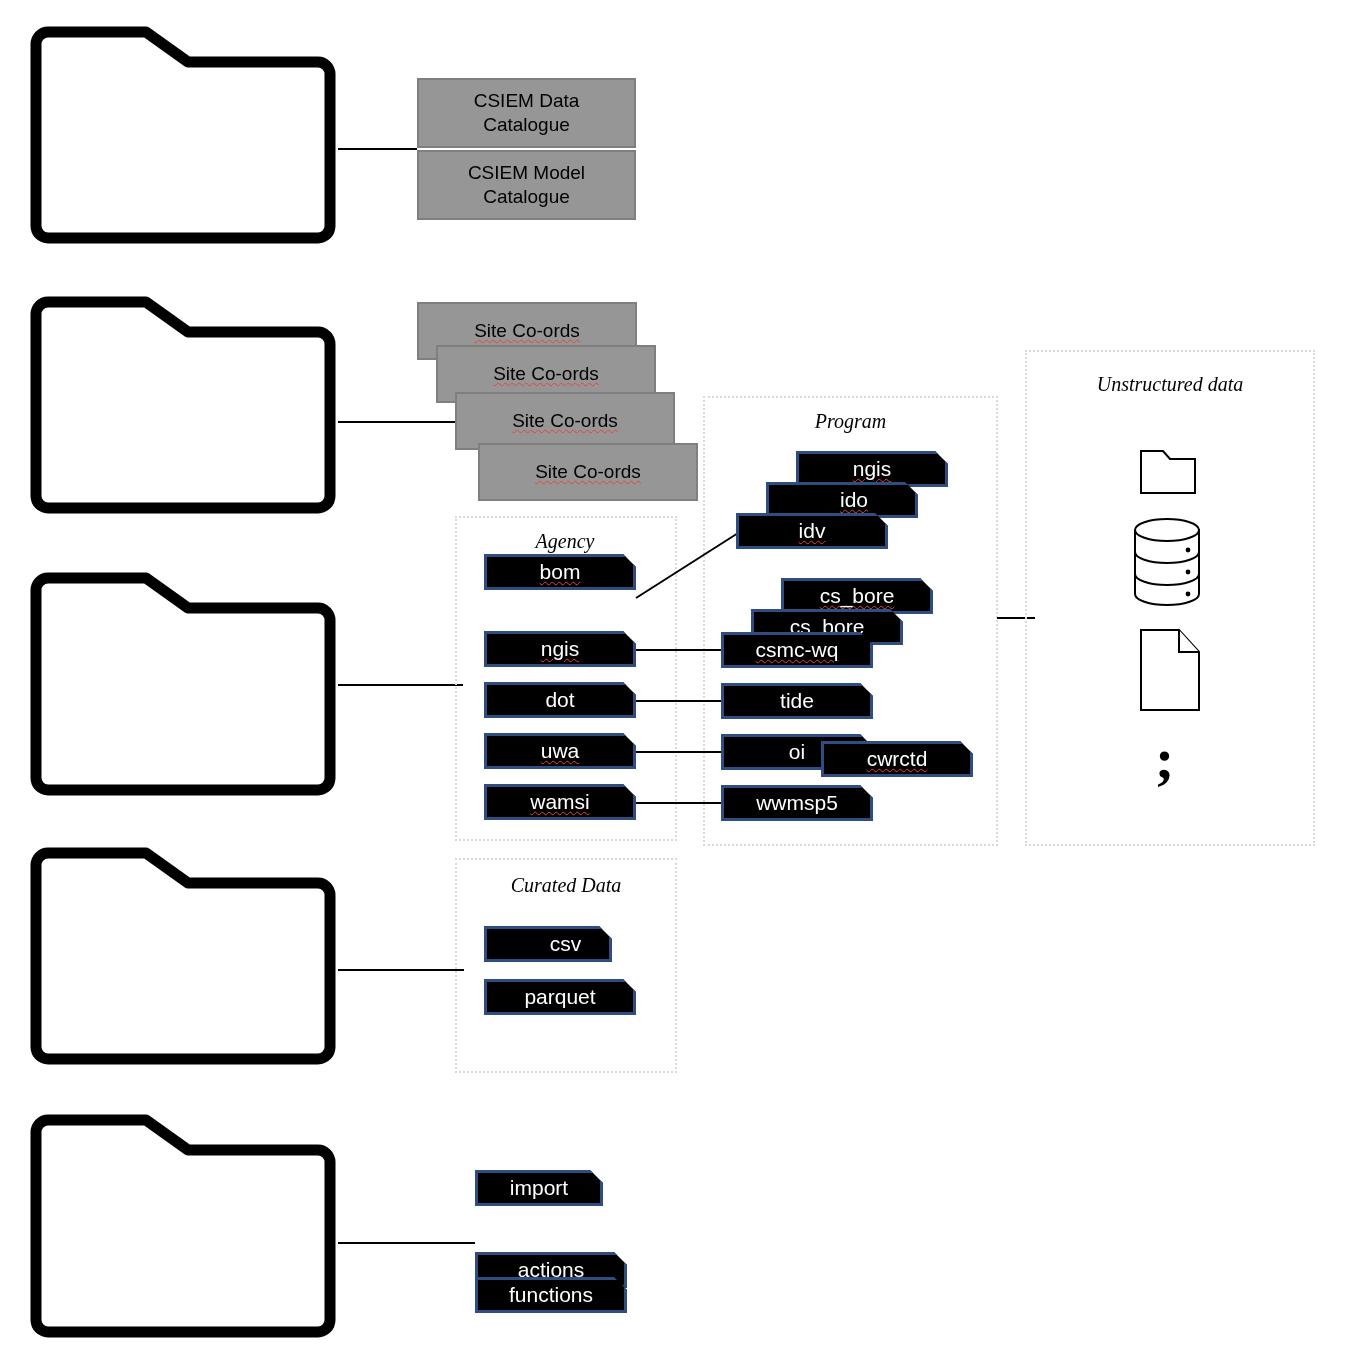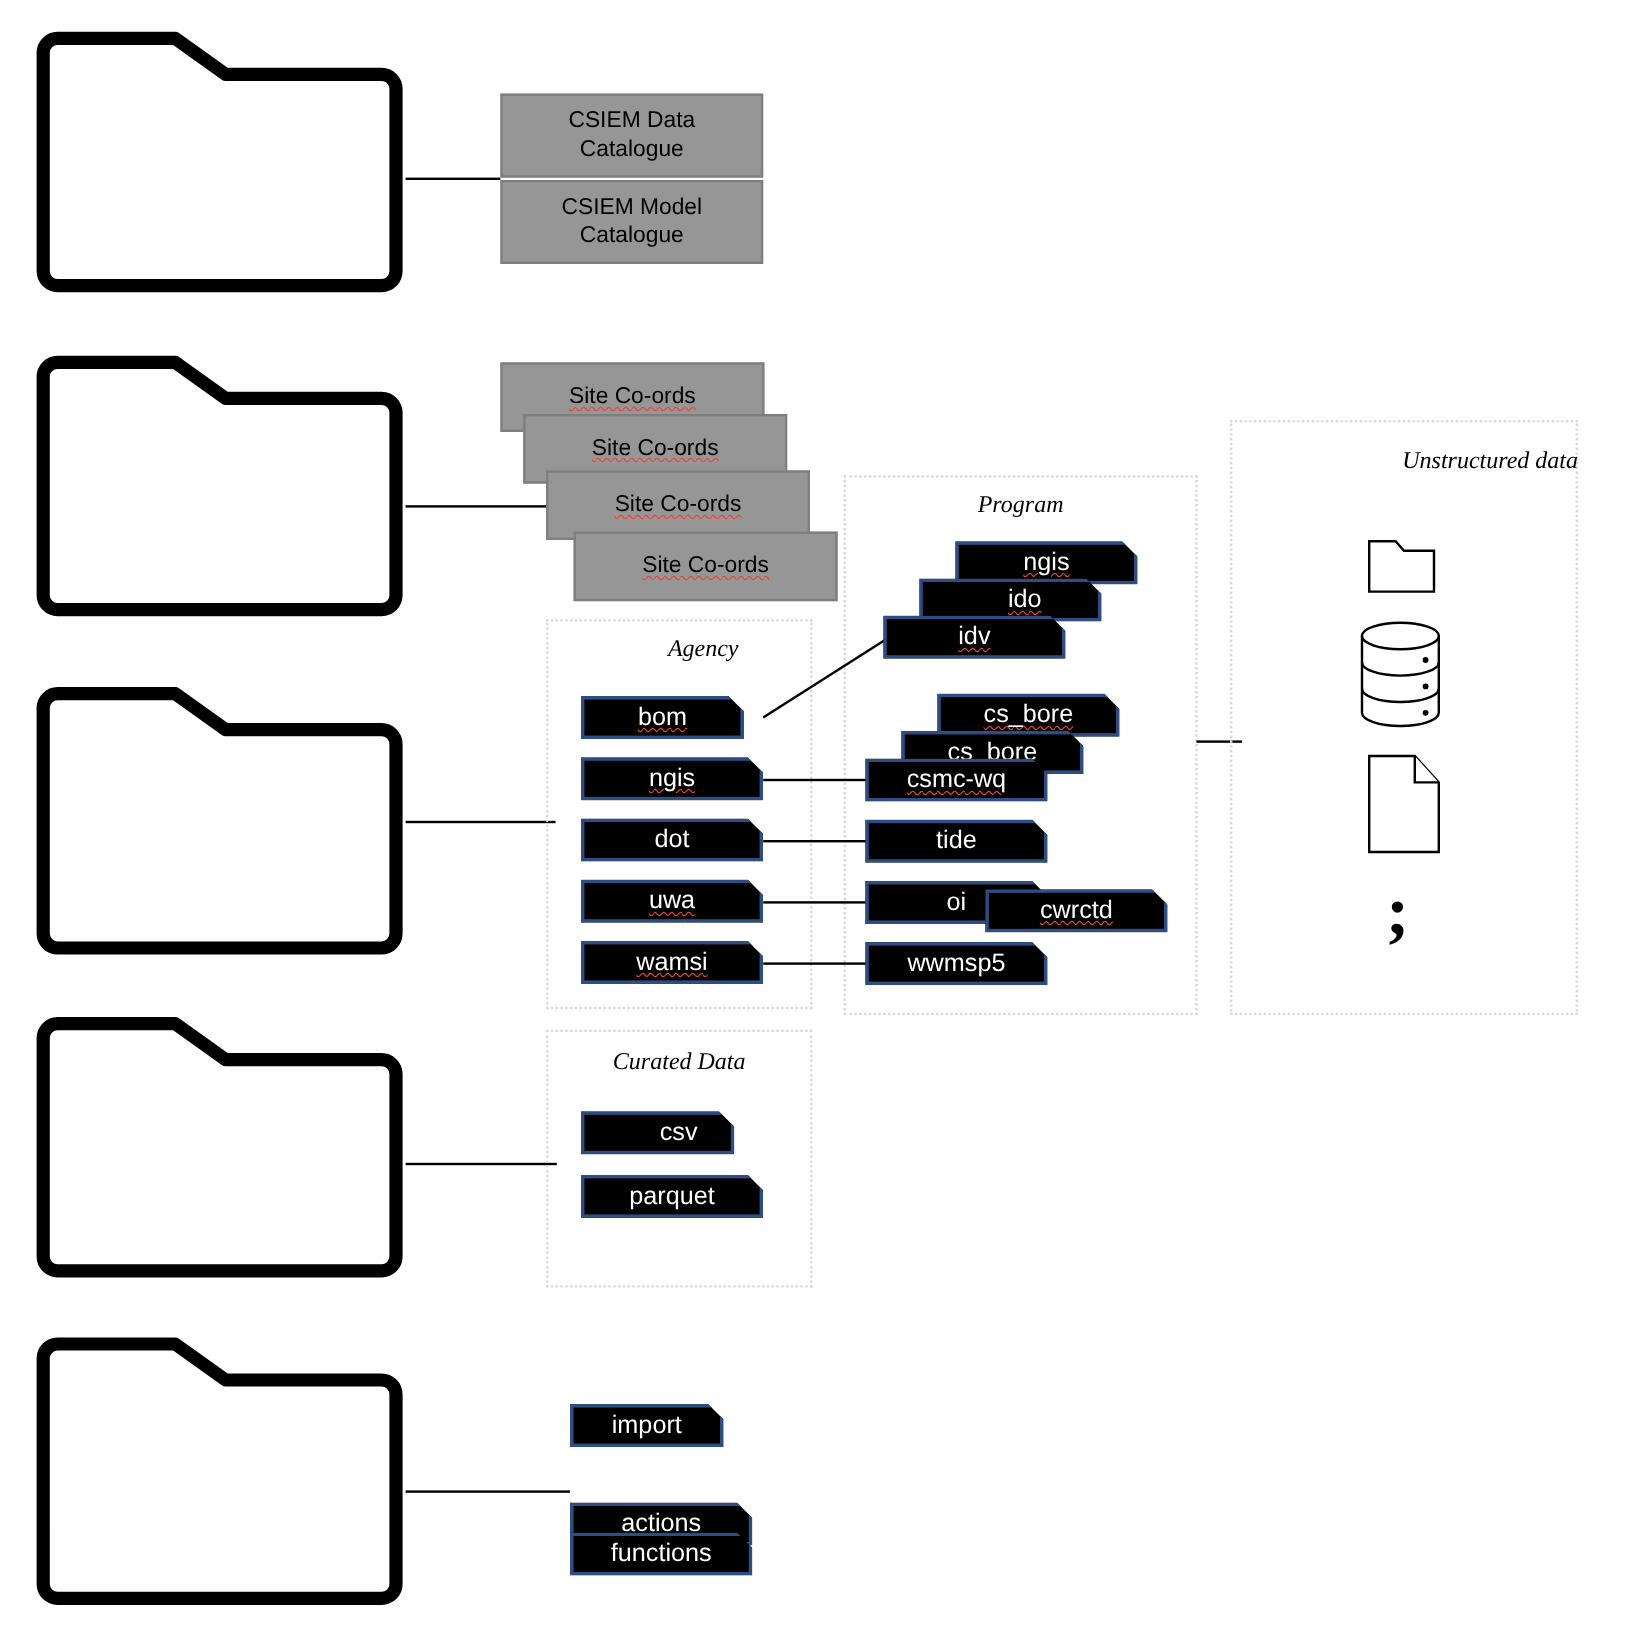--- a/index.html
+++ b/index.html
@@ -177,23 +177,23 @@
   <div class="folder" style="left:28px; top:570px; width:310px; height:228px;">
     <svg width="310" height="228" viewBox="0 0 310 228">
       <path d="M8,20 A12,12 0 0 1 20,8 L118,8 L160,38 L290,38 A12,12 0 0 1 302,50 L302,208 A12,12 0 0 1 290,220 L20,220 A12,12 0 0 1 8,208 Z" fill="#ffffff" stroke="#000000" stroke-width="11" stroke-linejoin="round"></path>
     </svg>
     <div class="folder-label" style="top:672px;">data-lake</div>
   </div>
 
   <div class="conn" style="left:338px; top:684px; width:125px;"></div>
 
   <div class="group" style="left:455px; top:516px; width:222px; height:325px;"></div>
-  <div class="group-title" style="left:475px; top:530px; width:222px;">Agency</div>
-
-  <div class="bbox" style="left:484px; top:580px; width:136px; height:36px;">
+  <div class="group-title" style="left:454px; top:530px; width:222px;">Agency</div>
+
+  <div class="bbox" style="left:484px; top:554px; width:152px; height:36px;">
     <span class="lbl sq">bom</span>
   </div>
   <div class="bbox" style="left:484px; top:631px; width:152px; height:36px;">
     <span class="lbl sq">ngis</span>
   </div>
   <div class="bbox" style="left:484px; top:682px; width:152px; height:36px;">
     <span class="lbl">dot</span>
   </div>
   <div class="bbox" style="left:484px; top:733px; width:152px; height:36px;">
     <span class="lbl sq">uwa</span>
@@ -245,21 +245,21 @@
   </div>
 
   <div class="conn" style="left:636px; top:802px; width:86px;"></div>
   <div class="bbox" style="left:721px; top:785px; width:152px; height:36px;">
     <span class="lbl">wwmsp5</span>
   </div>
 
   <div class="conn" style="left:997px; top:617px; width:38px;"></div>
 
   <div class="group" style="left:1025px; top:350px; width:290px; height:496px;"></div>
-  <div class="group-title" style="left:1025px; top:373px; width:290px;text-align:right;">Unstructured data</div>
+  <div class="group-title" style="left:1025px; top:373px; width:290px;">Unstructured data</div>
 
   <div class="uicon" style="left:1139px; top:447px;">
     <svg width="58" height="48" viewBox="0 0 58 48">
       <path d="M2,4 L24,4 L31,12 L56,12 L56,46 L2,46 Z" fill="#ffffff" stroke="#000000" stroke-width="2" stroke-linejoin="miter"></path>
     </svg>
   </div>
 
   <div class="uicon" style="left:1133px; top:518px;">
     <svg width="68" height="88" viewBox="0 0 68 88">
       <path d="M2,12 L2,76 A32,11 0 0 0 66,76 L66,12 Z" fill="#ffffff" stroke="#000000" stroke-width="2"></path>

